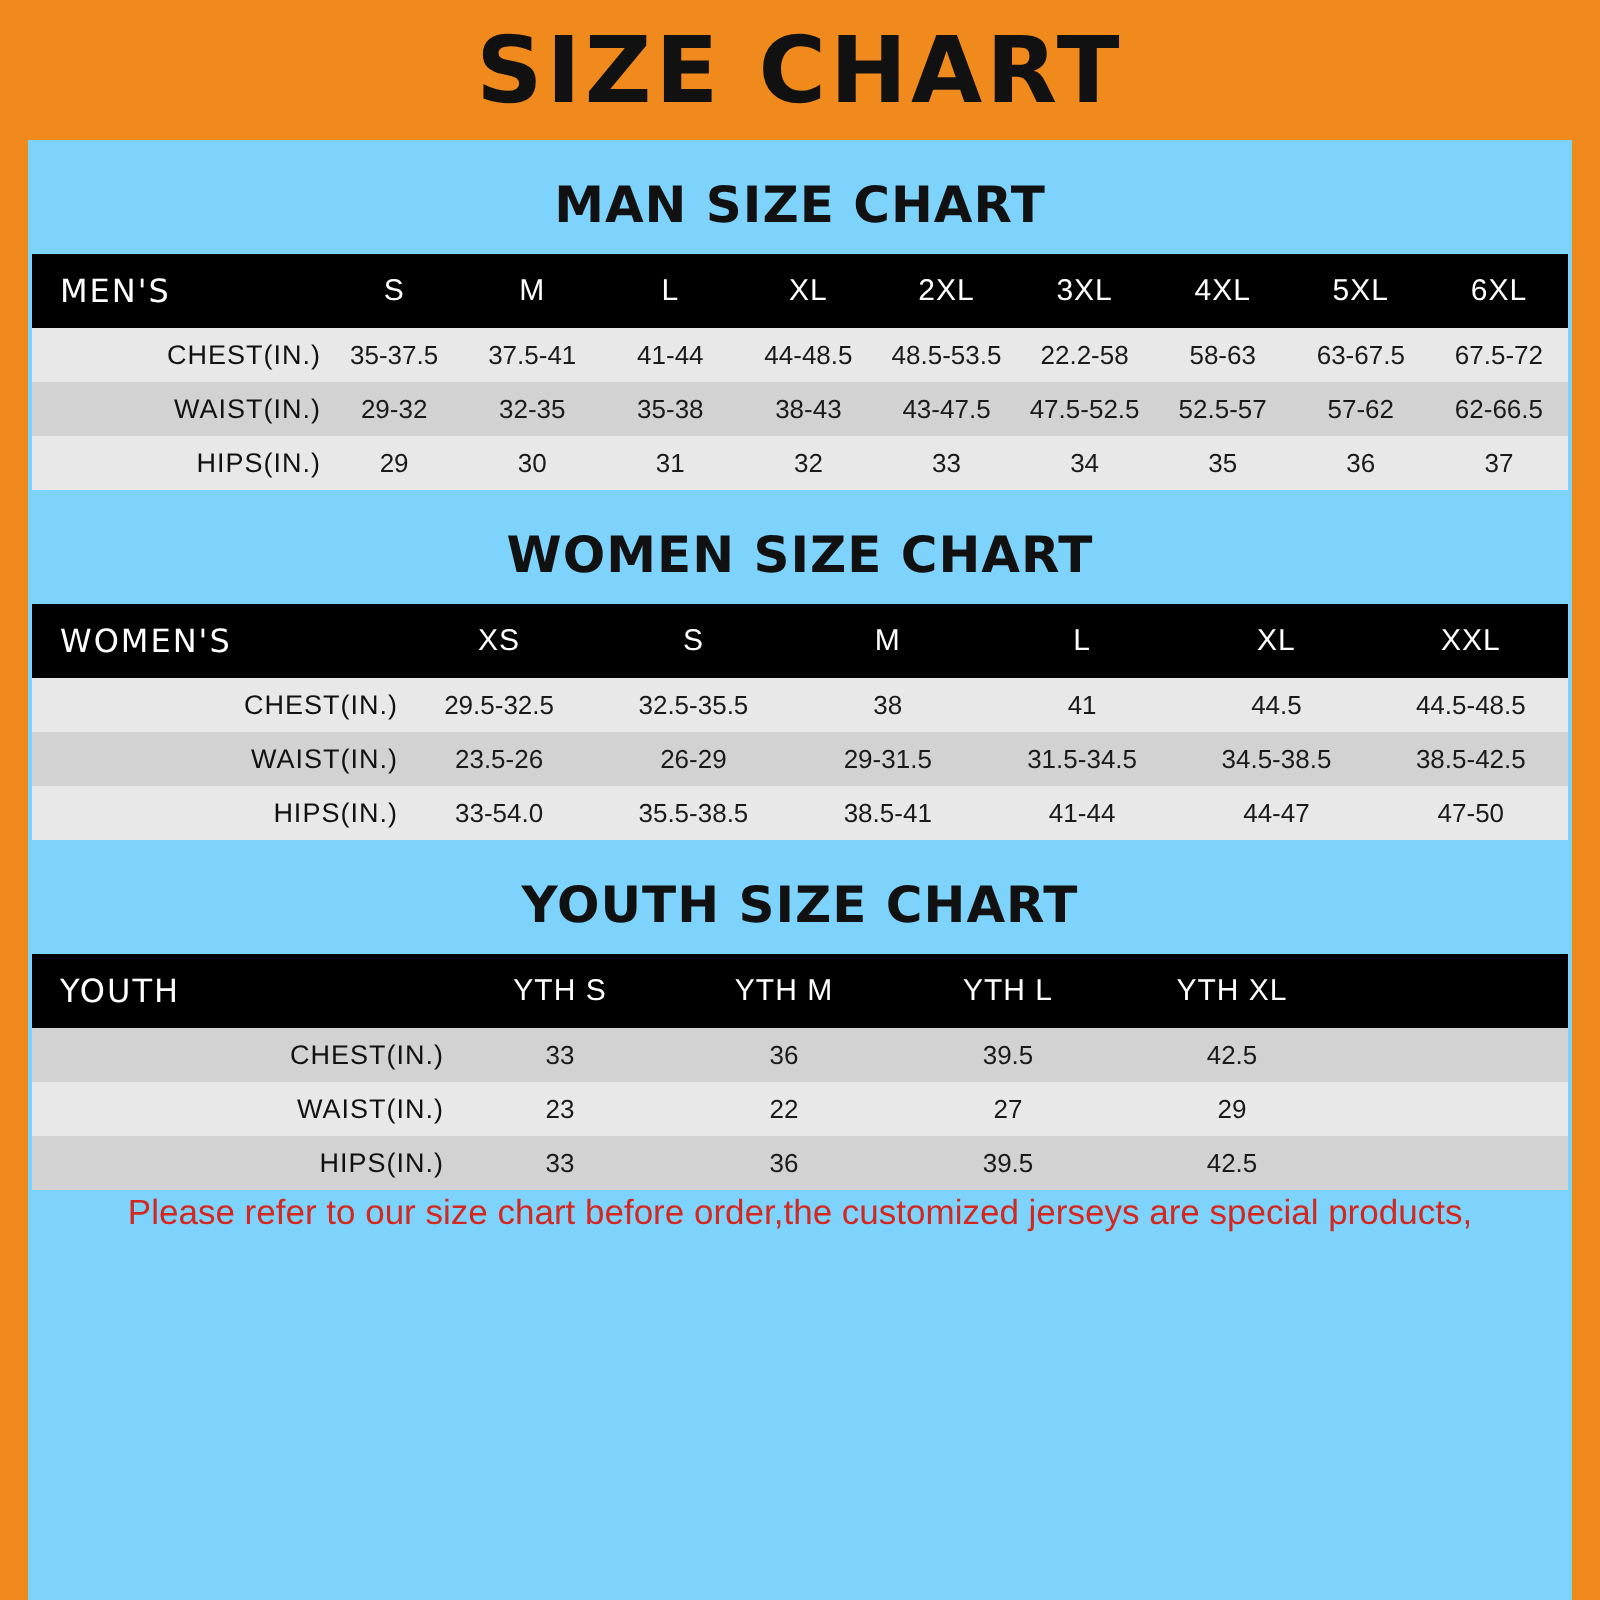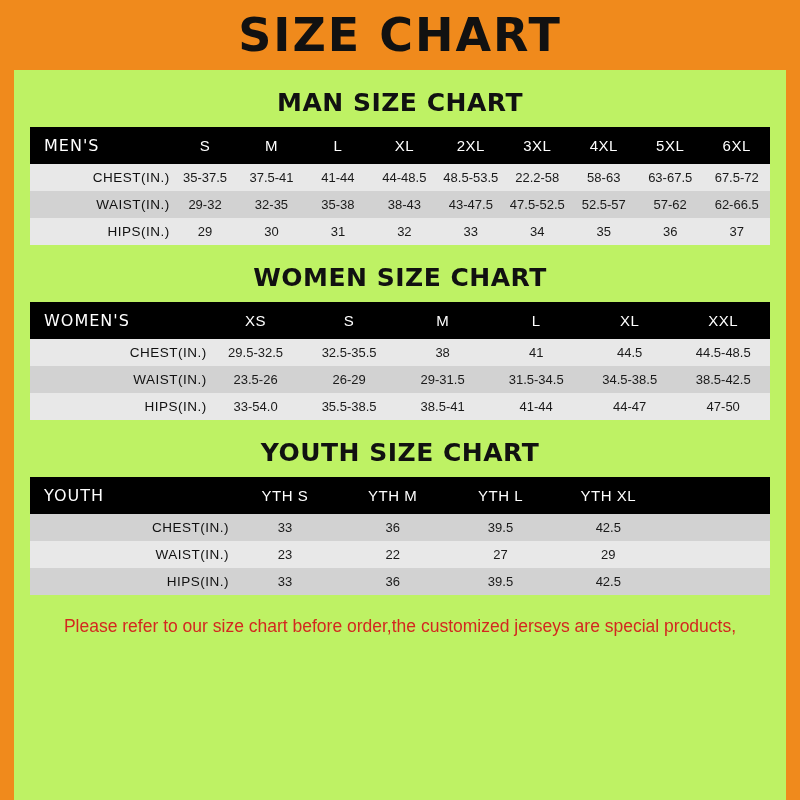--- a/index.html
+++ b/index.html
@@ -13,41 +13,41 @@
     font-family: "Liberation Sans", sans-serif;
     overflow: hidden;
   }
   .page {
     position: relative;
     width: 800px;
     height: 800px;
     box-sizing: border-box;
     border-left: 14px solid #f08a1c;
     border-right: 14px solid #f08a1c;
-    background: #bef264;
+    background: #7dd3fc;
   }
   .header-band {
     background: #f08a1c;
     height: 70px;
     display: flex;
     align-items: center;
     justify-content: center;
     margin: 0 -14px;
   }
   .header-title {
     font-family: "DejaVu Sans", sans-serif;
     font-weight: bold;
     font-size: 46px;
     letter-spacing: 2px;
     color: #111111;
     text-align: center;
     line-height: 1;
   }
   .content {
-    padding: 0 16px;
+    padding: 0 2px;
   }
   .section {
     margin-top: 18px;
   }
   .section-title {
     text-align: center;
     font-family: "DejaVu Sans", sans-serif;
     font-weight: bold;
     font-size: 25px;
     color: #111111;
@@ -88,21 +88,20 @@
   table.size-table tbody tr.dark td {
     background: #d2d2d2;
   }
   table.size-table tbody td.rowlabel {
     font-size: 13.5px;
     letter-spacing: 0.5px;
     color: #111111;
     text-align: right;
   }
   .footer-note {
-    margin-top: 20px;
     padding: 0 14px;
     color: #d3281f;
     font-size: 17.5px;
     line-height: 1.35;
     text-align: center;
     font-family: "Liberation Sans", sans-serif;
   }
   .footer-note div {
     white-space: nowrap;
   }

